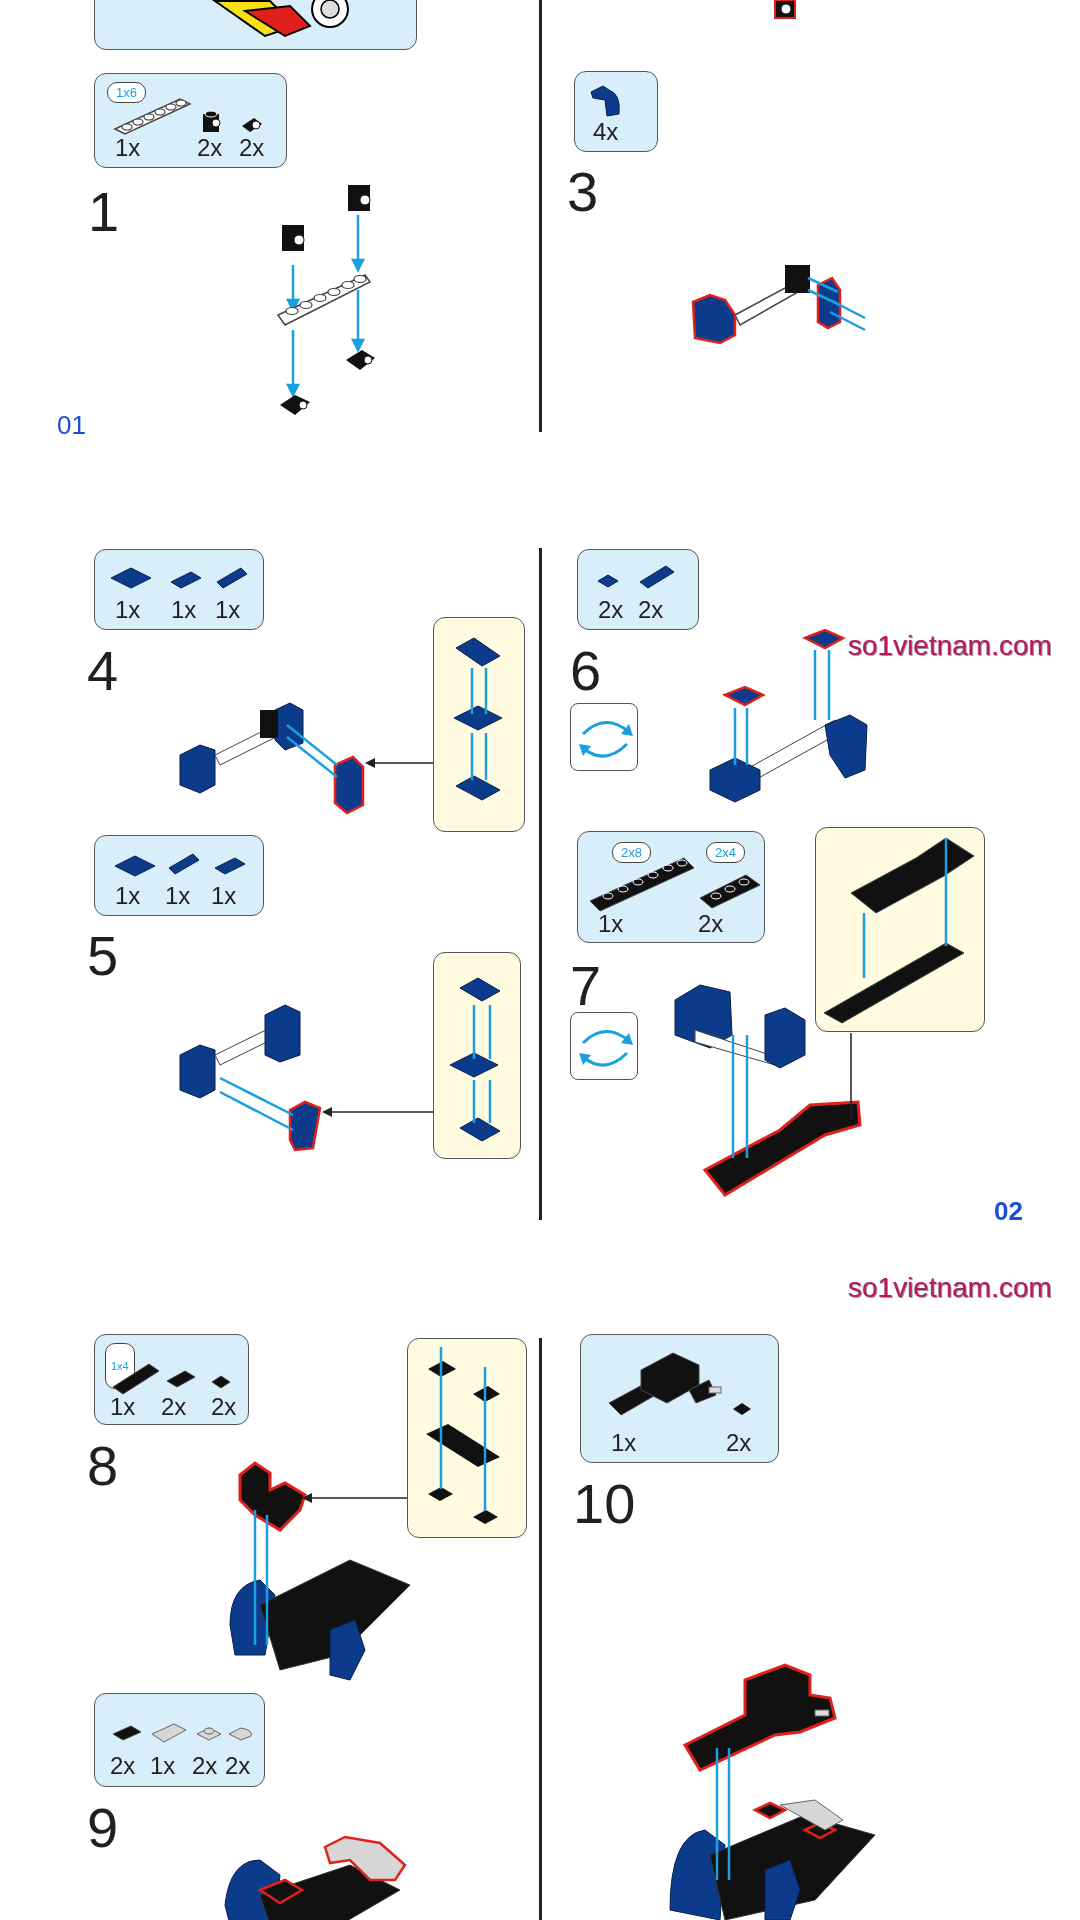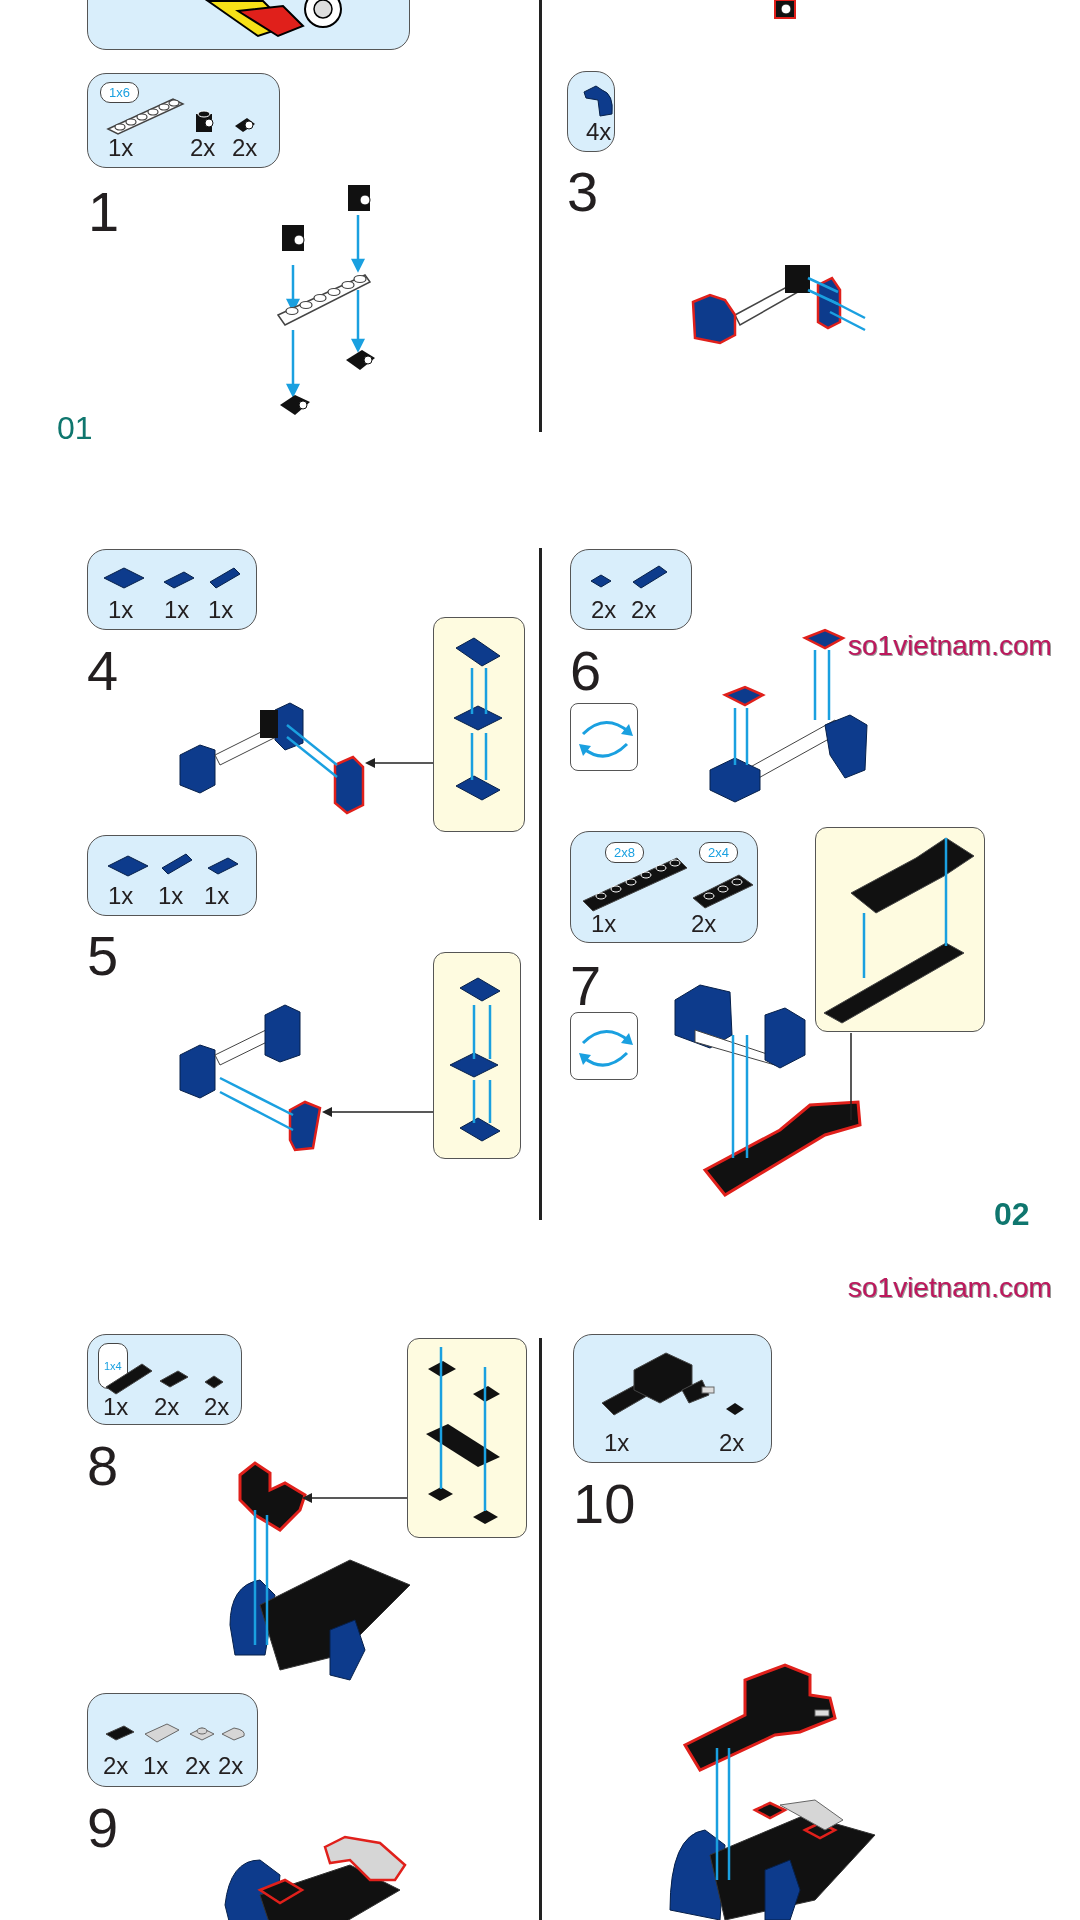--- a/index.html
+++ b/index.html
@@ -1,22 +1,22 @@
 <!DOCTYPE html>
 <html><head>
 <meta charset="utf-8">
 <style>
   html, body { margin:0; padding:0; background:#ffffff; }
   body { width:1080px; height:1920px; position:relative; overflow:hidden;
          font-family:"Liberation Sans", sans-serif; color:#231f20; }
-  .parts { position:absolute; background:#d9eefb; border:1.5px solid #555; border-radius:19px; box-sizing:border-box; }
+  .parts { position:absolute; background:#d9eefb; border:1.5px solid #555; border-radius:12px; box-sizing:border-box;margin-left:7px; }
   .sub { position:absolute; background:#fefbe0; border:1.5px solid #555; border-radius:12px; box-sizing:border-box; }
   .qty { position:absolute; font-size:24px; color:#231f20; }
   .stepnum { position:absolute; font-size:56px; line-height:1; color:#231f20; }
-  .pagenum { position:absolute; font-size:32px; color:#0f766e; }
+  .pagenum { position:absolute; font-size:26px; color:#1d4ed8; }
   .size-tag { position:absolute; border:1.5px solid #444; border-radius:10px; background:#fff;
               color:#1aa0e0; font-size:13px; padding:2px 8px; }
   .divider { position:absolute; width:3px; background:#222; left:539px; }
   .watermark { position:absolute; font-size:28px; color:#be185d; letter-spacing:0px;
                text-shadow: 1px 1px 0 #9a9a9a, -0.5px -0.5px 0 #bbb; }
   .rotate { position:absolute; width:68px; height:68px; border:1.5px solid #555; border-radius:8px; background:#fff; box-sizing:border-box; }
   svg { position:absolute; overflow:visible; }
 </style>
 </head>
 <body>
@@ -92,21 +92,21 @@
   </g>
   <g fill="#fff" stroke="#111">
       <circle cx="29" cy="60" r="5"></circle>
       <circle cx="95" cy="20" r="5"></circle>
       <circle cx="33" cy="225" r="4"></circle>
       <circle cx="98" cy="180" r="4"></circle>
     </g>
 </svg>
 <div class="pagenum" style="left:57px;top:410px;">01</div>
 
-<div class="parts" style="left:567px;top:71px;width:48px;height:81px;">
+<div class="parts" style="left:567px;top:71px;width:84px;height:81px;">
   <svg width="40" height="36" style="left:12px;top:12px;">
     <path d="M4,8 L16,2 L22,6 Q34,10 32,30 L20,32 L18,16 L6,14 Z" fill="#0d3b8c" stroke="#06204a"></path>
   </svg>
   <span class="qty" style="left:18px;top:46px;">4x</span>
 </div>
 <div class="stepnum" style="left:567px;top:164px;">3</div>
 <svg width="200" height="110" style="left:690px;top:240px;">
   <polygon points="45,75 110,40 115,48 50,85" fill="#fff" stroke="#444" stroke-width="1.5"></polygon>
   <path d="M3,62 L20,55 L35,60 L45,75 L45,95 L30,103 L5,98 Z" fill="#0d3b8c" stroke="#e0201b" stroke-width="2.5"></path>
   <rect x="95" y="25" width="25" height="28" fill="#111"></rect>

